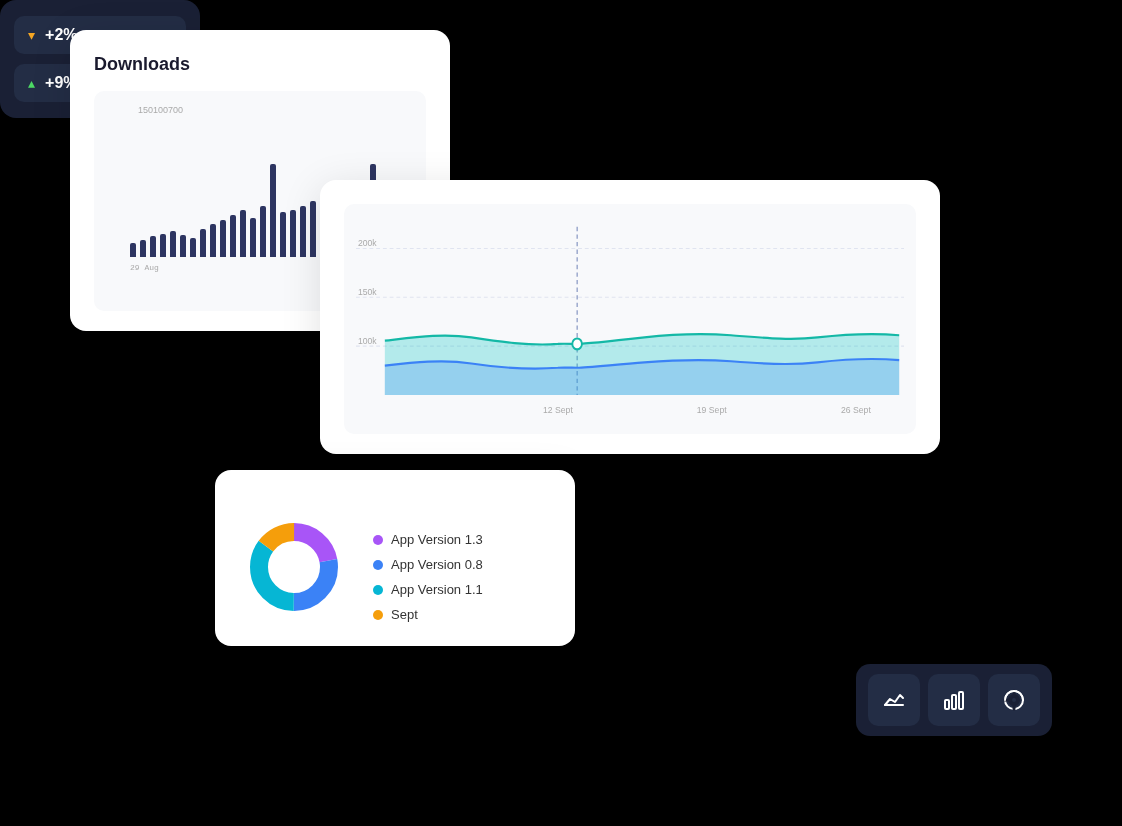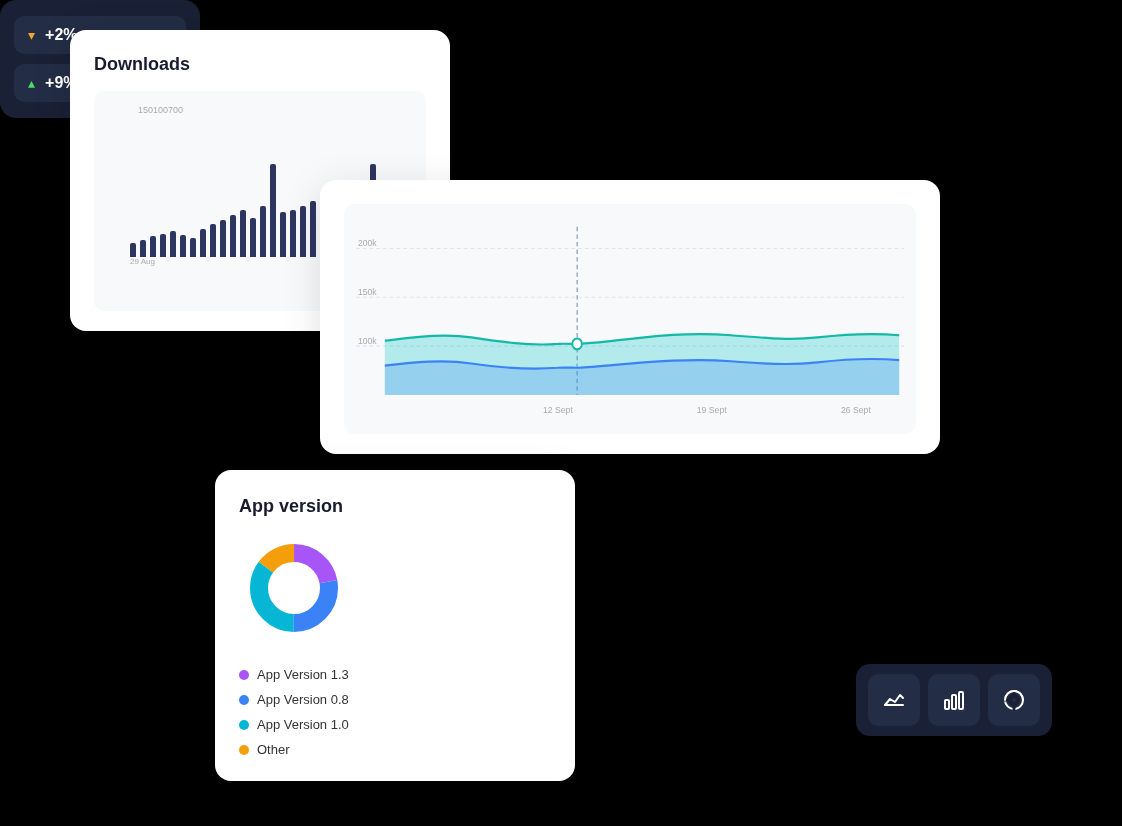--- a/index.html
+++ b/index.html
@@ -69,22 +69,24 @@
       background: #2d3561;
       border-radius: 2px 2px 0 0;
       flex: 1;
       min-width: 6px;
     }
 
     .x-axis-labels {
       display: flex;
       justify-content: space-between;
       margin-left: 24px;
+      margin-top: 6px;
       font-size: 8px;
       color: #aaa;
+      font-family: Liberation Mono, monospace;
     }
 
     
     .activity-card {
       top: 180px;
       left: 320px;
       width: 620px;
       padding: 24px 24px 20px;
     }
 
@@ -136,24 +138,23 @@
     
     .version-card {
       top: 470px;
       left: 215px;
       width: 360px;
       padding: 26px 24px 24px;
     }
 
     .version-content {
       display: flex;
-      align-items: flex-start;
+      align-items: flex-end;
       gap: 24px;
       margin-top: 16px;
-      flex-direction: column;
     }
 
     .donut-wrapper {
       position: relative;
       width: 110px;
       height: 110px;
       flex-shrink: 0;
     }
 
     .legend {
@@ -297,21 +298,20 @@
     <span class="stat-icon" style="color:#f5a623;">▾</span>
     <span class="stat-value">+2%</span>
   </div>
   <div class="stat-item">
     <span class="stat-icon" style="color:#4cd964;">▴</span>
     <span class="stat-value">+9%</span>
   </div>
 </div>
 
 <div class="card version-card">
-  <div class="card-title">App version</div>
   <div class="version-content">
     <div class="donut-wrapper">
       <svg viewBox="0 0 110 110" width="110" height="110">
 
         <circle cx="55" cy="55" r="35" fill="none" stroke="#a855f7" stroke-width="18" stroke-dasharray="48.4 171.5" stroke-dashoffset="0" transform="rotate(-90 55 55)"></circle>
 
         <circle cx="55" cy="55" r="35" fill="none" stroke="#3b82f6" stroke-width="18" stroke-dasharray="61.6 158.3" stroke-dashoffset="-48.4" transform="rotate(-90 55 55)"></circle>
 
         <circle cx="55" cy="55" r="35" fill="none" stroke="#06b6d4" stroke-width="18" stroke-dasharray="77.0 142.9" stroke-dashoffset="-110" transform="rotate(-90 55 55)"></circle>
 
@@ -324,25 +324,25 @@
       <div class="legend-item">
         <div class="legend-dot" style="background:#a855f7;"></div>
         <span>App Version 1.3</span>
       </div>
       <div class="legend-item">
         <div class="legend-dot" style="background:#3b82f6;"></div>
         <span>App Version 0.8</span>
       </div>
       <div class="legend-item">
         <div class="legend-dot" style="background:#06b6d4;"></div>
-        <span>App Version 1.0</span>
+        <span>App Version 1.1</span>
       </div>
       <div class="legend-item">
         <div class="legend-dot" style="background:#f59e0b;"></div>
-        <span>Other</span>
+        <span>Sept</span>
       </div>
     </div>
   </div>
 </div>
 
 <div class="icon-toolbar">
   <div class="tool-btn">
     <svg viewBox="0 0 24 24">
       <polyline points="3,17 8,11 13,14 18,7 21,10"></polyline>
       <polyline points="3,17 21,17"></polyline>

